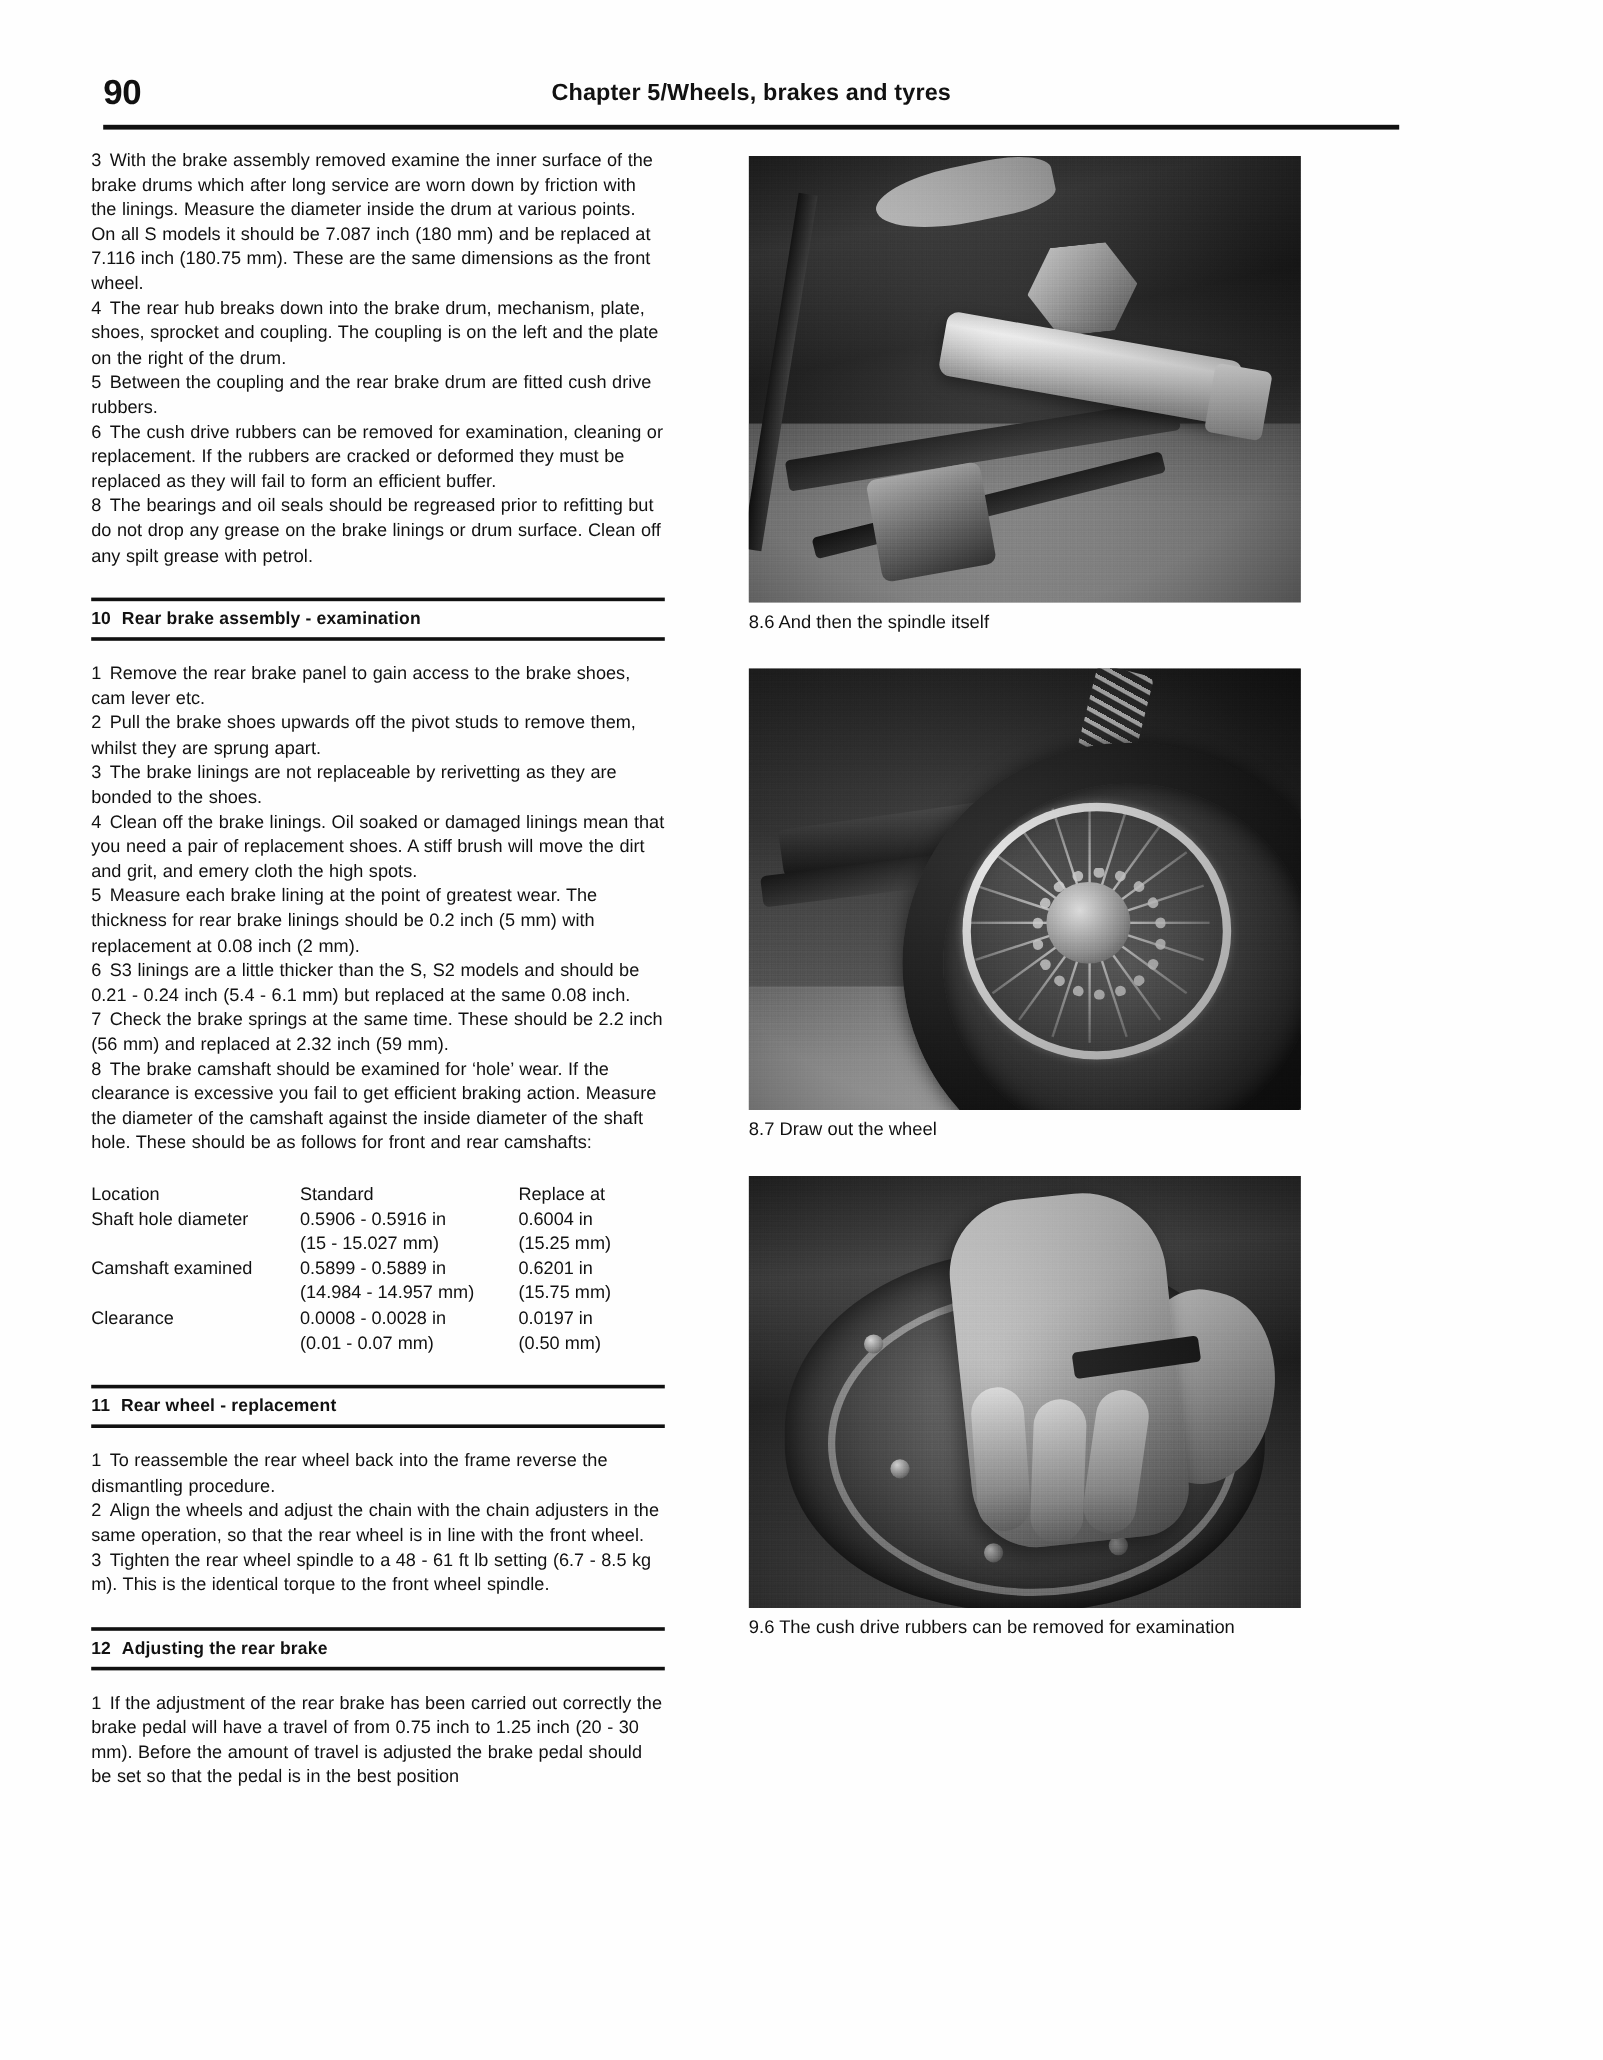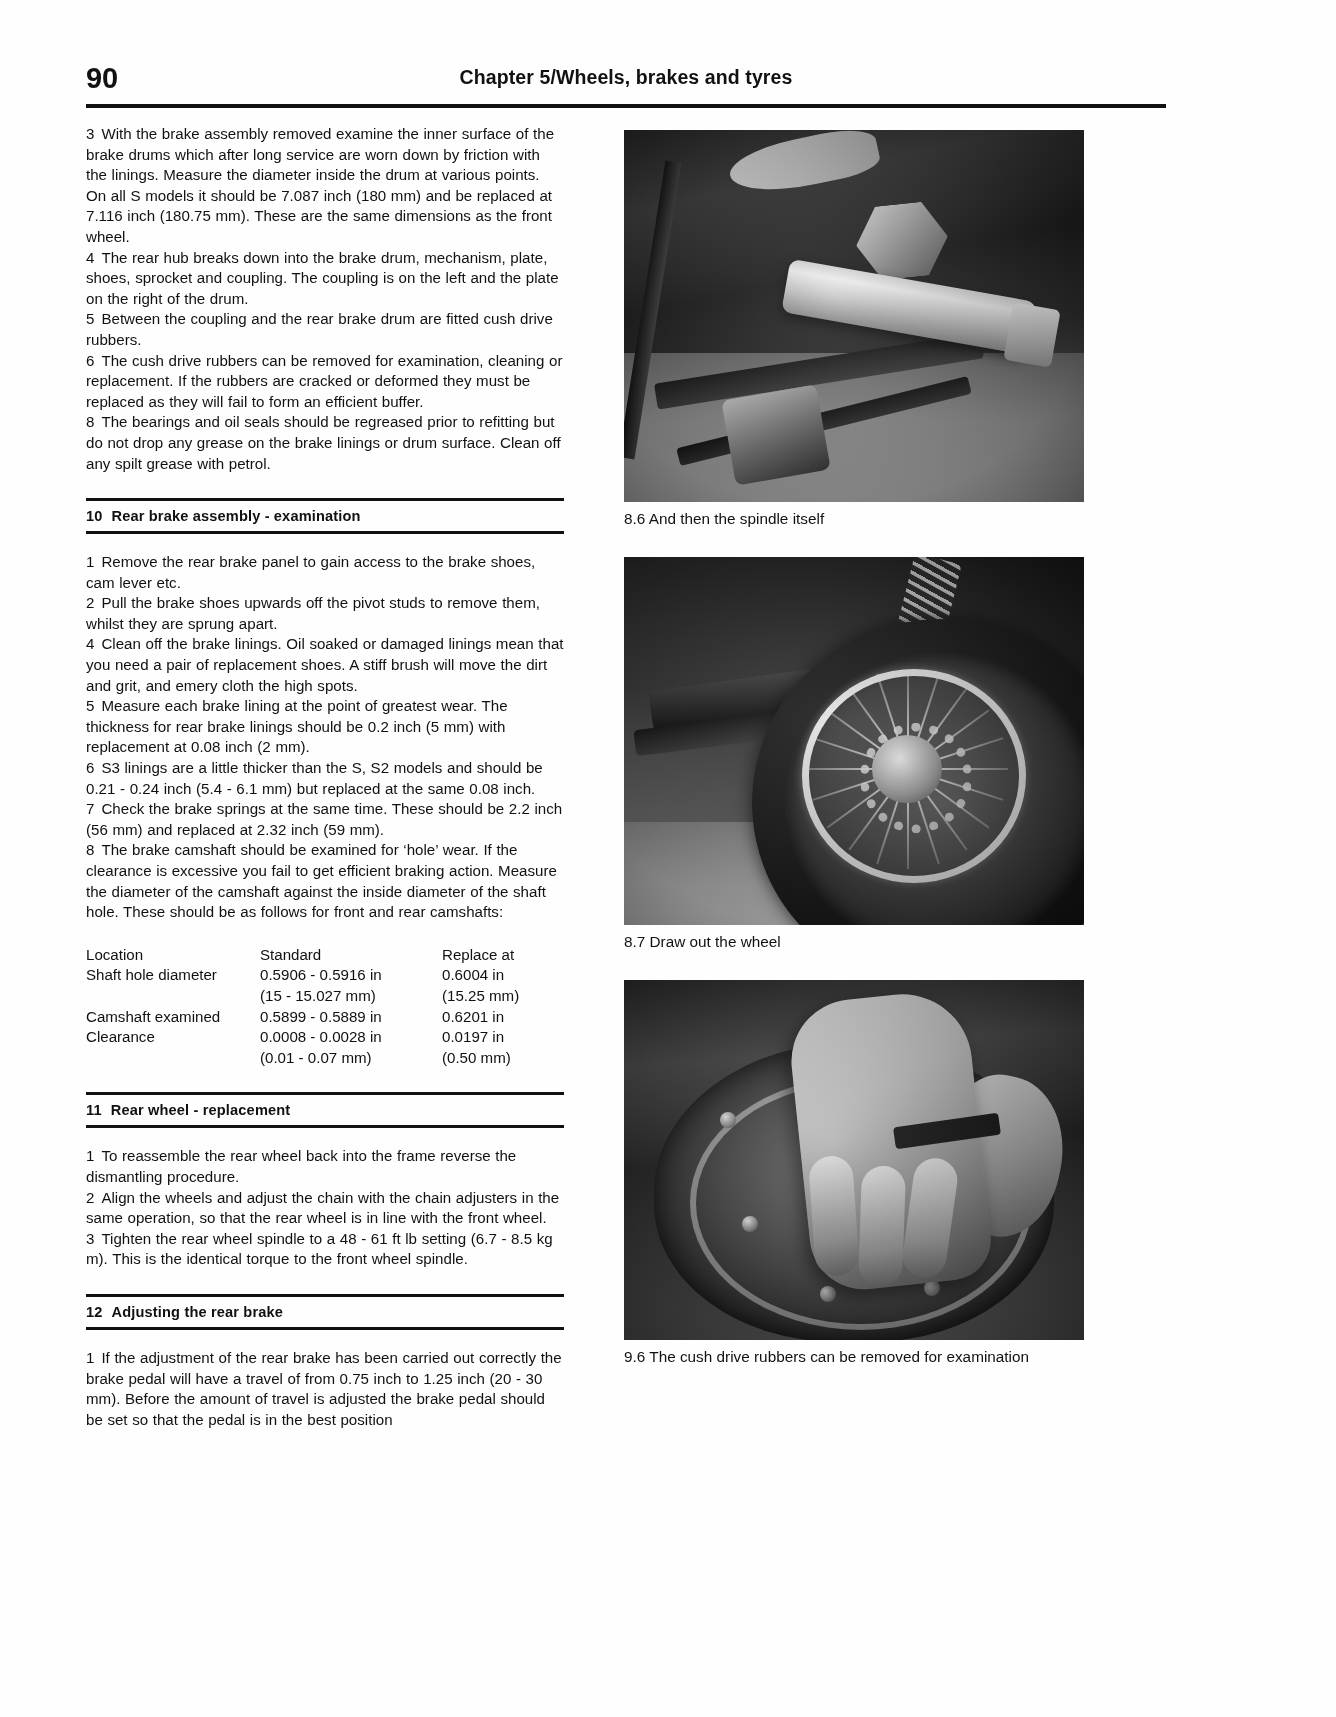--- a/index.html
+++ b/index.html
@@ -56,21 +56,21 @@
     left: 86px;
     top: 104px;
     width: 1080px;
     height: 4px;
     background: #111;
   }
 
   
   .col-left {
     position: absolute;
-    left: 86px;
+    left: 76px;
     top: 124px;
     width: 478px;
   }
   .col-right {
     position: absolute;
     left: 604px;
     top: 130px;
     width: 562px;
   }
 
@@ -385,20 +385,21 @@
 
     <div class="section-head">
       <div class="rule-top"></div>
       <div class="head-text"><span class="sec-num">10</span><span>Rear brake assembly - examination</span></div>
       <div class="rule-bot"></div>
     </div>
 
     <div>
       <p class="para"><span class="num">1</span><span>Remove the rear brake panel to gain access to the brake shoes, cam lever etc.</span></p>
       <p class="para"><span class="num">2</span><span>Pull the brake shoes upwards off the pivot studs to remove them, whilst they are sprung apart.</span></p>
+      <p class="para"><span class="num">3</span><span>The brake linings are not replaceable by rerivetting as they are bonded to the shoes.</span></p>
       <p class="para"><span class="num">4</span><span>Clean off the brake linings. Oil soaked or damaged linings mean that you need a pair of replacement shoes. A stiff brush will move the dirt and grit, and emery cloth the high spots.</span></p>
       <p class="para"><span class="num">5</span><span>Measure each brake lining at the point of greatest wear. The thickness for rear brake linings should be 0.2 inch (5 mm) with replacement at 0.08 inch (2 mm).</span></p>
       <p class="para"><span class="num">6</span><span>S3 linings are a little thicker than the S, S2 models and should be 0.21 - 0.24 inch (5.4 - 6.1 mm) but replaced at the same 0.08 inch.</span></p>
       <p class="para"><span class="num">7</span><span>Check the brake springs at the same time. These should be 2.2 inch (56 mm) and replaced at 2.32 inch (59 mm).</span></p>
       <p class="para"><span class="num">8</span><span>The brake camshaft should be examined for ‘hole’ wear. If the clearance is excessive you fail to get efficient braking action. Measure the diameter of the camshaft against the inside diameter of the shaft hole. These should be as follows for front and rear camshafts:</span></p>
     </div>
 
     <table class="spec-table">
       <tbody>
         <tr>
@@ -413,20 +414,25 @@
         </tr>
         <tr>
           <td class="c0"></td>
           <td class="c1">(15 - 15.027 mm)</td>
           <td class="c2">(15.25 mm)</td>
         </tr>
         <tr>
           <td class="c0">Camshaft examined</td>
           <td class="c1">0.5899 - 0.5889 in</td>
           <td class="c2">0.6201 in</td>
+        </tr>
+        <tr>
+          <td class="c0"></td>
+          <td class="c1">(14.984 - 14.957 mm)</td>
+          <td class="c2">(15.75 mm)</td>
         </tr>
         <tr>
           <td class="c0">Clearance</td>
           <td class="c1">0.0008 - 0.0028 in</td>
           <td class="c2">0.0197 in</td>
         </tr>
         <tr>
           <td class="c0"></td>
           <td class="c1">(0.01 - 0.07 mm)</td>
           <td class="c2">(0.50 mm)</td>

